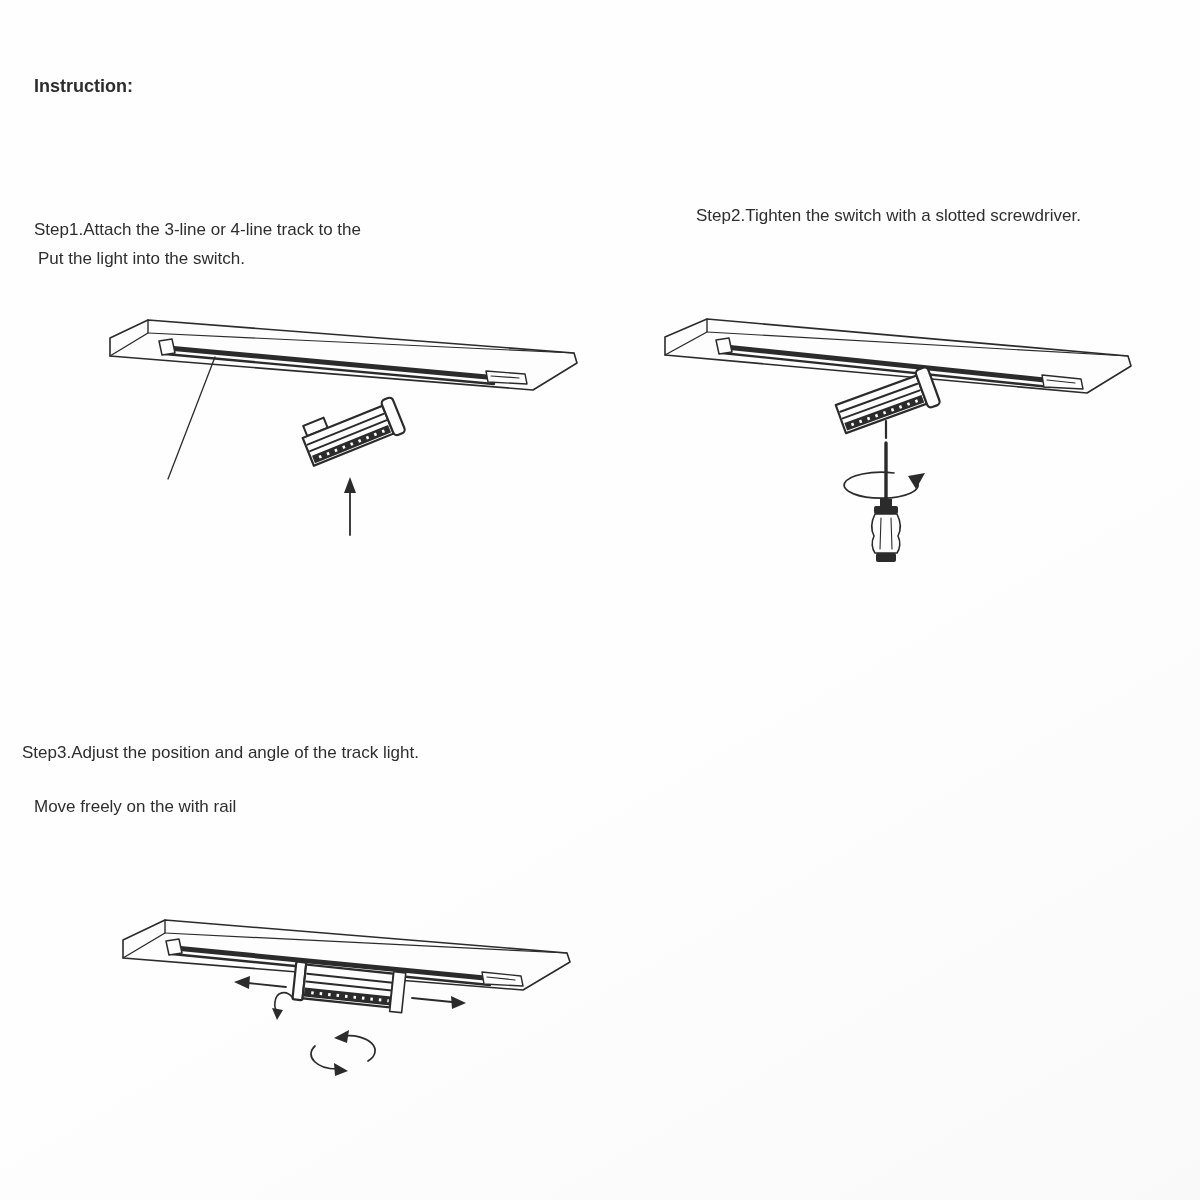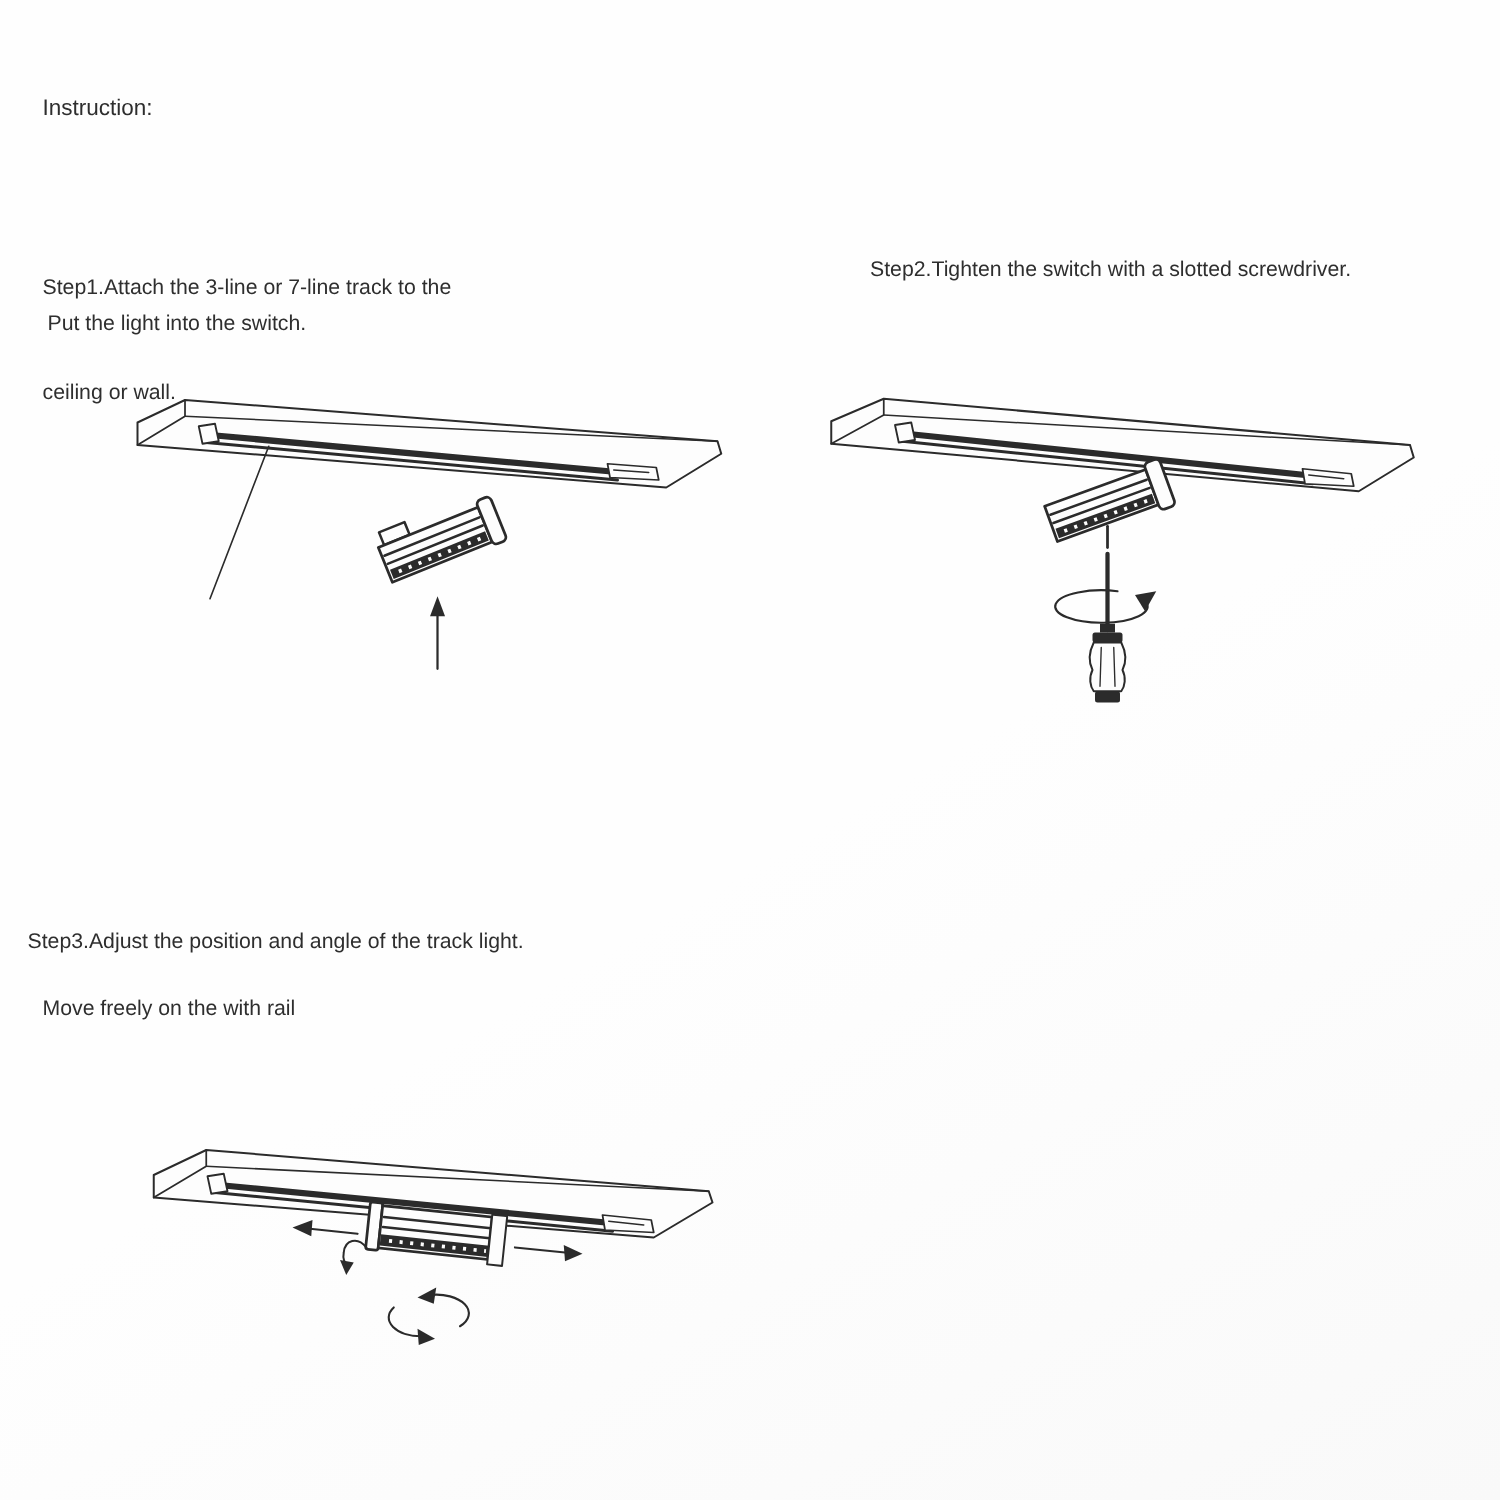--- a/index.html
+++ b/index.html
@@ -3,35 +3,34 @@
 <meta charset="utf-8">
 <style>
   html,body{margin:0;padding:0;}
   body{
     width:1200px;height:1200px;position:relative;overflow:hidden;
     background:linear-gradient(150deg,#fefefe 55%,#f9f9f9 100%);
     font-family:"Liberation Sans", sans-serif;
     color:#2e2e2e;
   }
   .txt{position:absolute;font-size:17px;line-height:28px;white-space:pre;}
-  .title{font-weight:normal;font-size:18px;}
+  .title{font-weight:bold;font-size:18px;}
   .diag{position:absolute;}
   .ln{fill:none;stroke:#2b2b2b;stroke-linecap:round;stroke-linejoin:round;}
   .wh{fill:#fdfdfd;stroke:#2b2b2b;stroke-linejoin:round;}
   .dk{fill:#2b2b2b;stroke:none;}
   .dots{fill:none;stroke:#fdfdfd;stroke-width:3;stroke-dasharray:2.5 6;}
 </style>
 </head>
 <body>
 
 <div class="txt title" style="left:34px;top:72px">Instruction:</div>
 
 <div class="txt" style="left:34px;top:160px">
-  <div>Step1.Attach the 3-line or 7-line track to the</div>
-  <div>ceiling or wall.</div>
+  <div>Step1.Attach the 3-line or 4-line track to the</div>
 </div>
 
 <div class="txt" style="left:38px;top:245px">Put the light into the switch.</div>
 
 <div class="txt" style="left:696px;top:202px">Step2.Tighten the switch with a slotted screwdriver.</div>
 
 <div class="txt" style="left:22px;top:739px">Step3.Adjust the position and angle of the track light.</div>
 
 <div class="txt" style="left:34px;top:793px">Move freely on the with rail</div>
 

